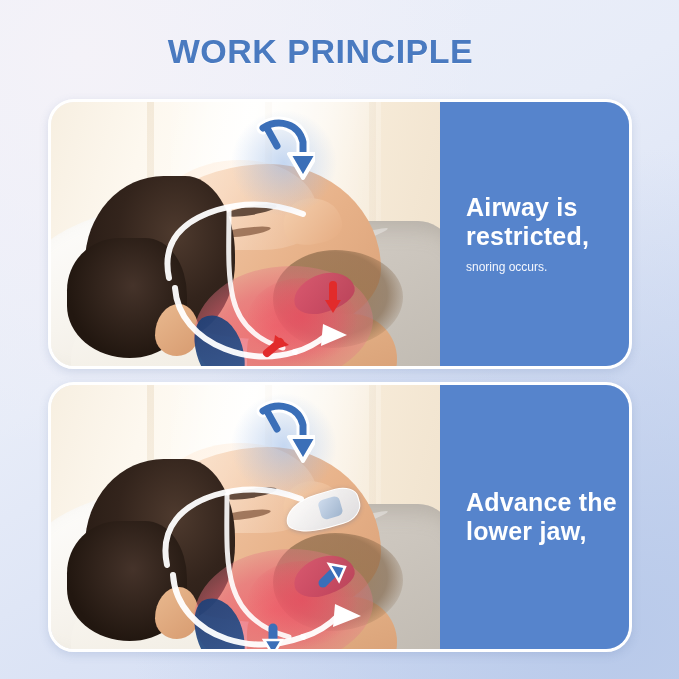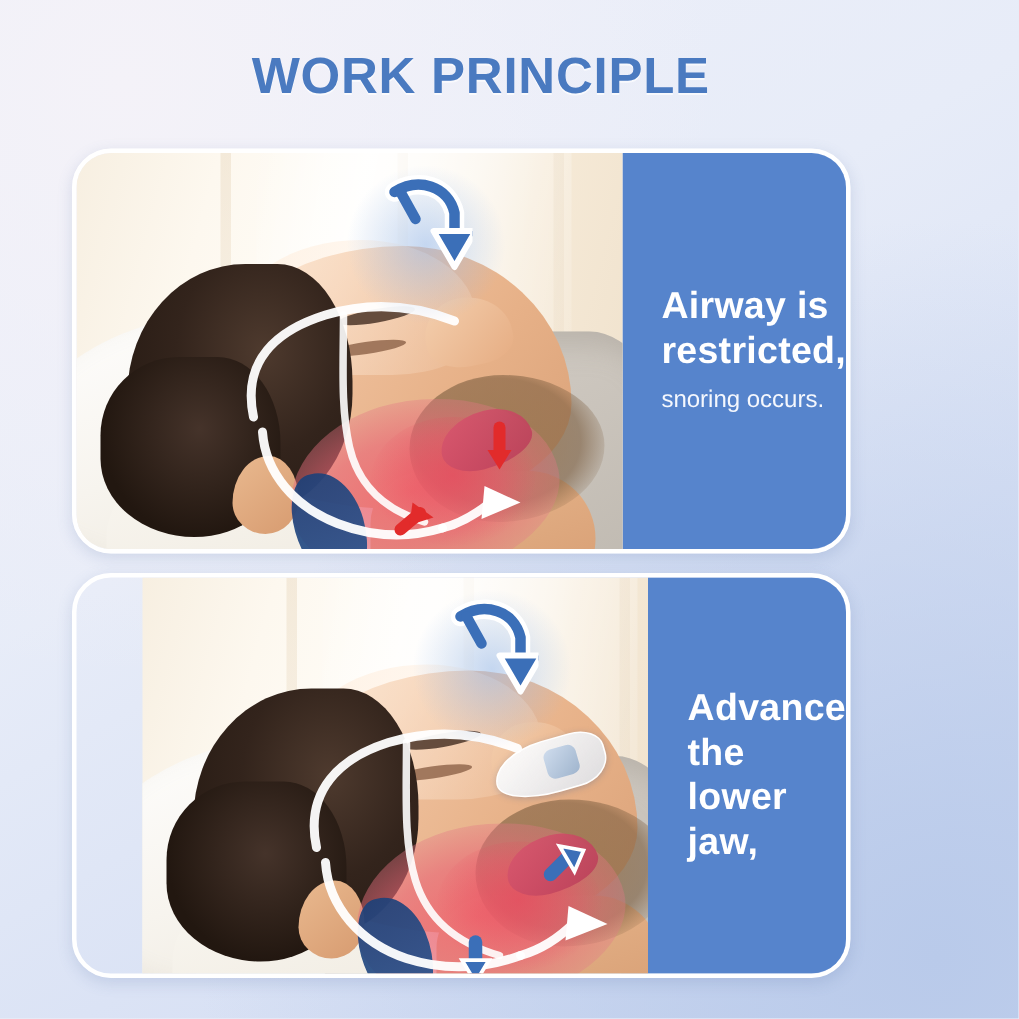--- a/index.html
+++ b/index.html
@@ -19,29 +19,29 @@
   
   .title{
     position:absolute;left:0;top:32px;width:641px;text-align:center;
     font-size:34px;font-weight:bold;letter-spacing:.5px;
     color:#4a7ac0;
     text-shadow:0 1px 0 rgba(255,255,255,.65);
   }
 
   
   .card{
-    position:absolute;left:48px;width:519px;height:270px;
+    position:absolute;left:48px;width:584px;height:270px;
     border-radius:26px;overflow:hidden;
     border:3px solid #ffffff;
     box-sizing:border-box;
     box-shadow:0 3px 10px rgba(80,105,160,.18);
     display:flex;
   }
   #card1{top:99px;}
-  #card2{top:382px;padding-left:44px;}
+  #card2{top:382px;}
 
   .photo{
     position:relative;width:389px;height:100%;overflow:hidden;
     background:
       linear-gradient(105deg,#f7efe1 0%,#fdf8ef 22%,#fffdf8 45%,#f6ead7 72%,#efe1cc 100%);
   }
   
   .photo .win{
     position:absolute;left:120px;top:0;width:210px;height:100%;
     background:linear-gradient(100deg,rgba(255,255,255,.0) 0%,rgba(255,255,255,.85) 30%,rgba(255,255,255,.55) 60%,rgba(255,255,255,0) 100%);
@@ -184,21 +184,21 @@
     flex:1;background:#5684cc;
     padding:0 0 0 26px;
     display:flex;flex-direction:column;justify-content:center;
     color:#fff;
   }
   .panel h2{
     margin:0;font-size:25px;line-height:1.18;font-weight:bold;
     letter-spacing:.2px;
   }
   .panel p{
-    margin:8px 0 0 0;font-size:16px;line-height:1.26;font-weight:normal;
+    margin:8px 0 0 0;font-size:12px;line-height:1.26;font-weight:normal;
     color:#f4f7fd;
   }
 </style>
 </head>
 <body>
 
 <div id="page">
 
   <div class="title">WORK PRINCIPLE</div>
 

